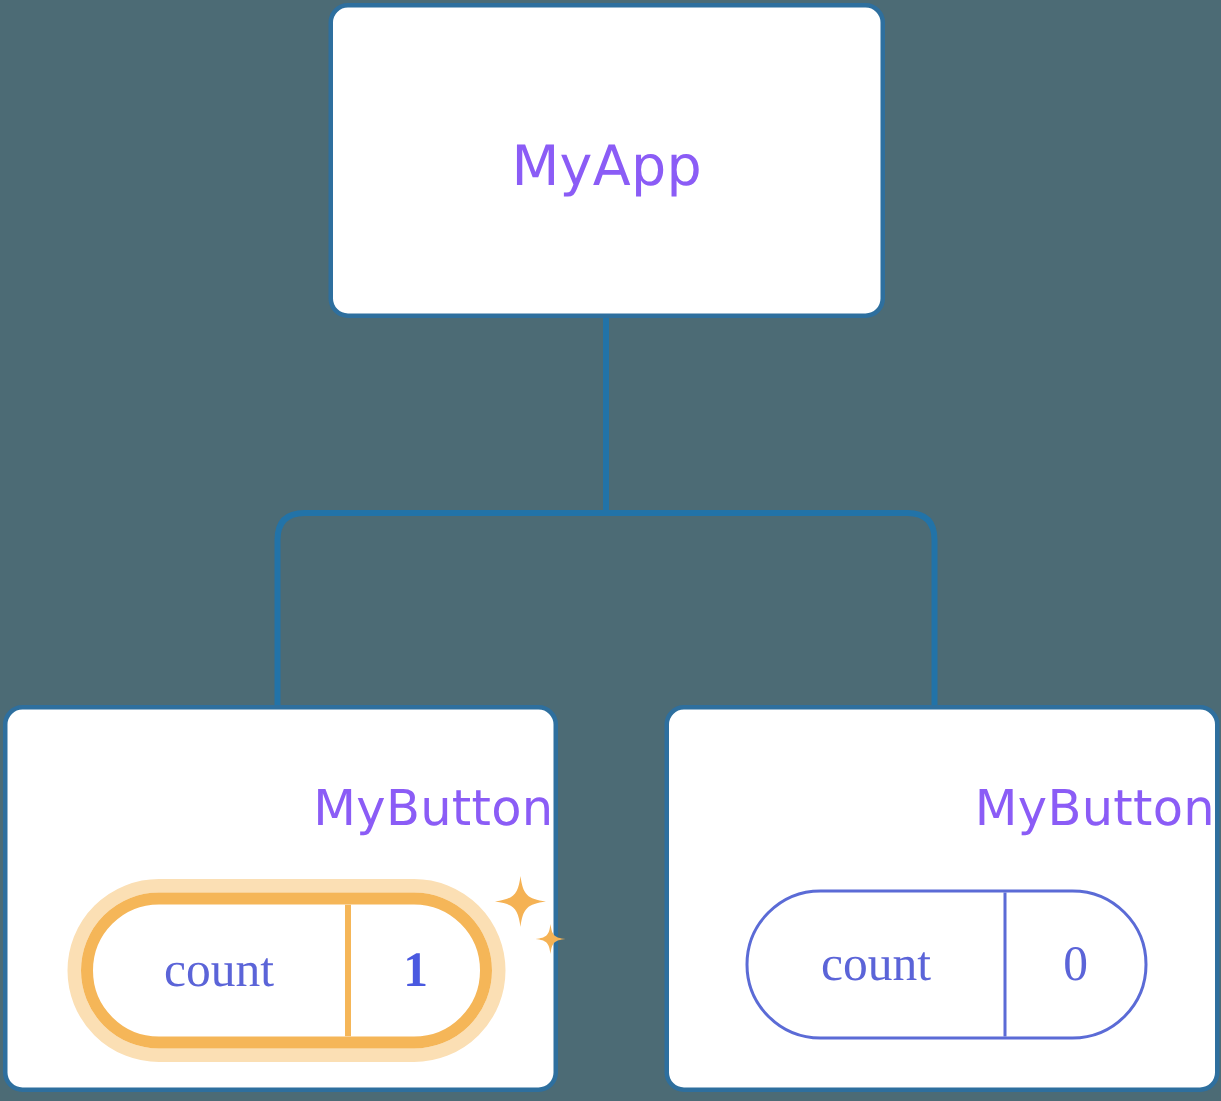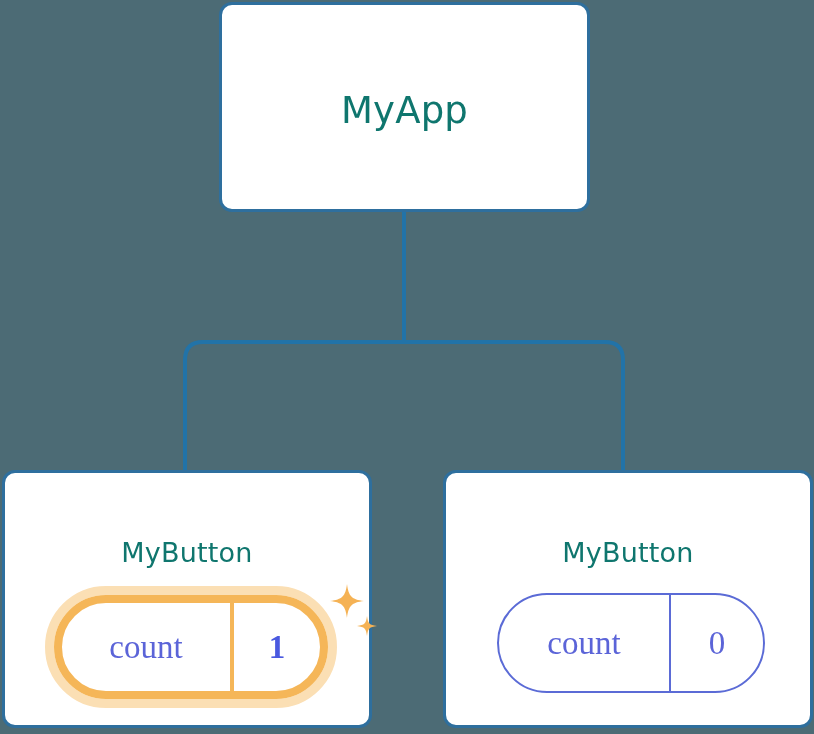--- a/index.html
+++ b/index.html
@@ -56,33 +56,34 @@
     top: 470px;
     width: 370px;
     height: 258px;
   }
 
   .node-label {
     position: absolute;
     left: 0;
     width: 100%;
     text-align: center;
-    color: #0f766e;
+    color: #8b5cf6;
     font-family: "DejaVu Sans", sans-serif;
     font-weight: 400;
     letter-spacing: 0.2px;
     white-space: nowrap;
   }
   #node-myapp .node-label {
     top: 84px;
     font-size: 37px;
   }
   .node-child .node-label {
-    top: 64px;
-    font-size: 27px;
+    top: 46px;
+    font-size: 33px;
+    text-align: right;
   }
 
   
   .pill-wrap {
     position: absolute;
   }
   #pill-wrap-right {
     left: 51px;
     top: 120px;
   }

